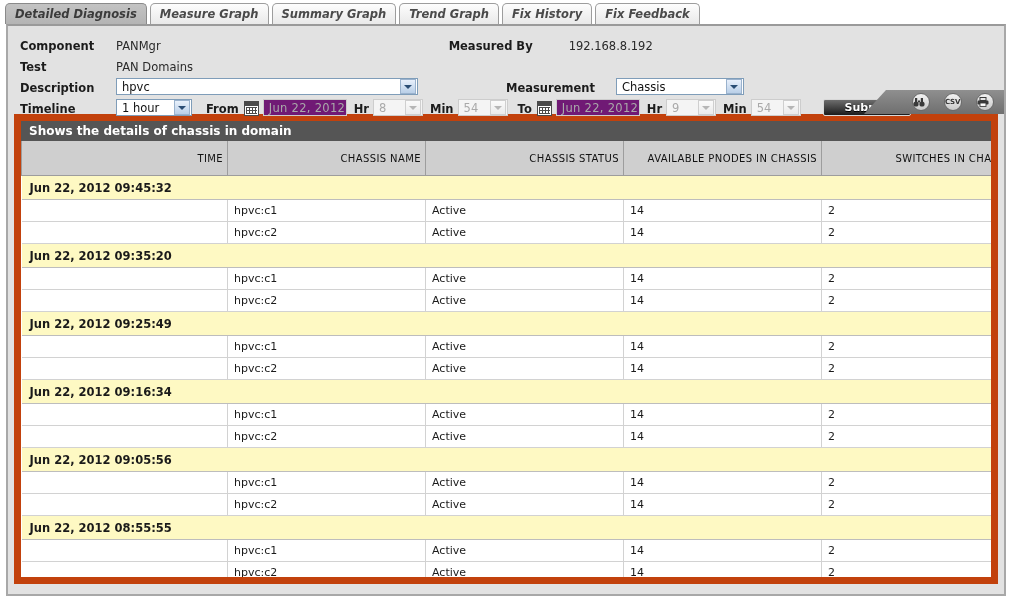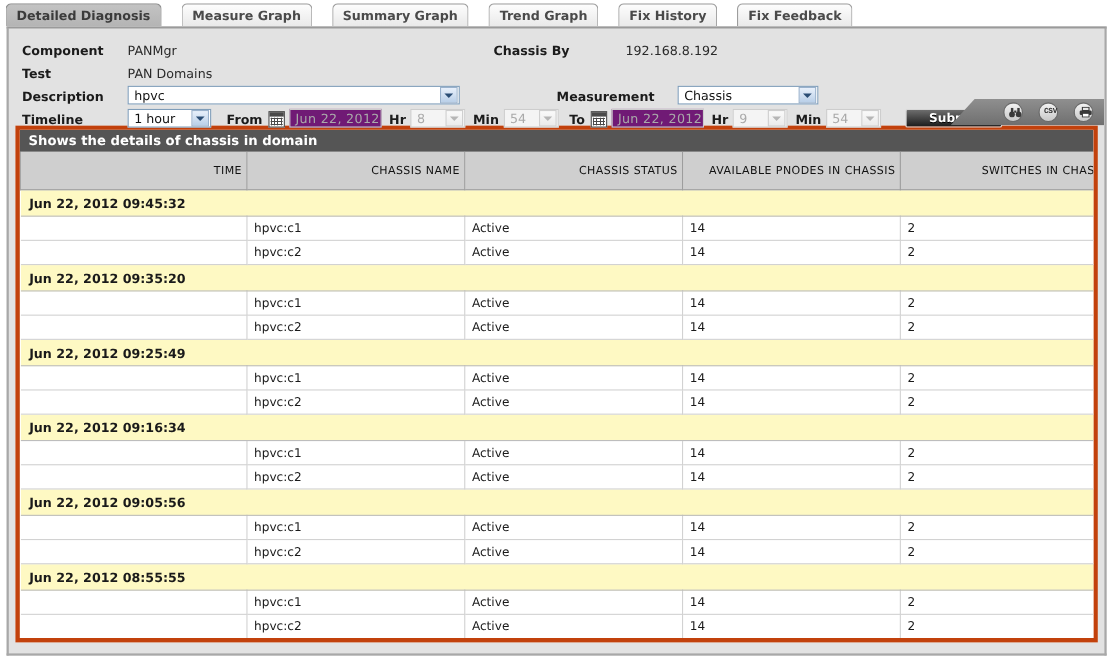--- a/index.html
+++ b/index.html
@@ -15,22 +15,23 @@
   }
 
   
   .tabbar {
     position: relative;
     height: 24px;
     padding-left: 5px;
     background: #ffffff;
     display: flex;
     align-items: flex-end;
-    gap: 18px;
-    box-sizing: border-box;
+    gap: 3px;
+    box-sizing: border-box;
+    font-style: italic;
   }
   .tab {
     font-size: 11.5px;
     font-weight: bold;
     color: #4a4a4a;
     padding: 4px 9px 3px 9px;
     border: 1px solid #9d9d9d;
     border-bottom: none;
     border-radius: 5px 5px 0 0;
     background: linear-gradient(#fdfdfd, #e9e9e9);
@@ -207,31 +208,30 @@
     display: flex;
     align-items: center;
     gap: 14px;
   }
   .rbtn {
     width: 18px; height: 18px;
     border-radius: 50%;
     background: linear-gradient(#f2f2f2, #c9c9c9);
     border: 1px solid #6a6a6a;
     box-sizing: border-box;
-    display: flex; align-items: center; justify-content: flex-end;
+    display: flex; align-items: center; justify-content: flex-start;
     cursor: pointer;
-    font-family: Liberation Mono, monospace;
   }
   .rbtn svg { display: block; }
   .csvtxt { font-size: 7px; font-weight: bold; color: #333; letter-spacing: -0.2px; }
 
   
   .results {
     margin: 0 6px 6px 6px;
-    border: 4px solid #c2410c;
+    border: 7px solid #c2410c;
     background: #fff;
     height: 470px;
     box-sizing: border-box;
     overflow: hidden;
   }
   .sechead {
     background: #555555;
     color: #fff;
     font-weight: bold;
     font-size: 12px;
@@ -298,21 +298,21 @@
     <div class="tab">Fix Feedback</div>
   </div>
 
 <div class="panel">
 
   <div class="formwrap">
 
     <div class="frow">
       <span class="lbl">Component</span>
       <span class="val">PANMgr</span>
-      <span class="lbl2" style="margin-left:288px;width:120px;">Chassis By</span>
+      <span class="lbl2" style="margin-left:288px;width:120px;">Measured By</span>
       <span class="val">192.168.8.192</span>
     </div>
 
     <div class="frow">
       <span class="lbl">Test</span>
       <span class="val">PAN Domains</span>
     </div>
 
     <div class="frow">
       <span class="lbl">Description</span>

